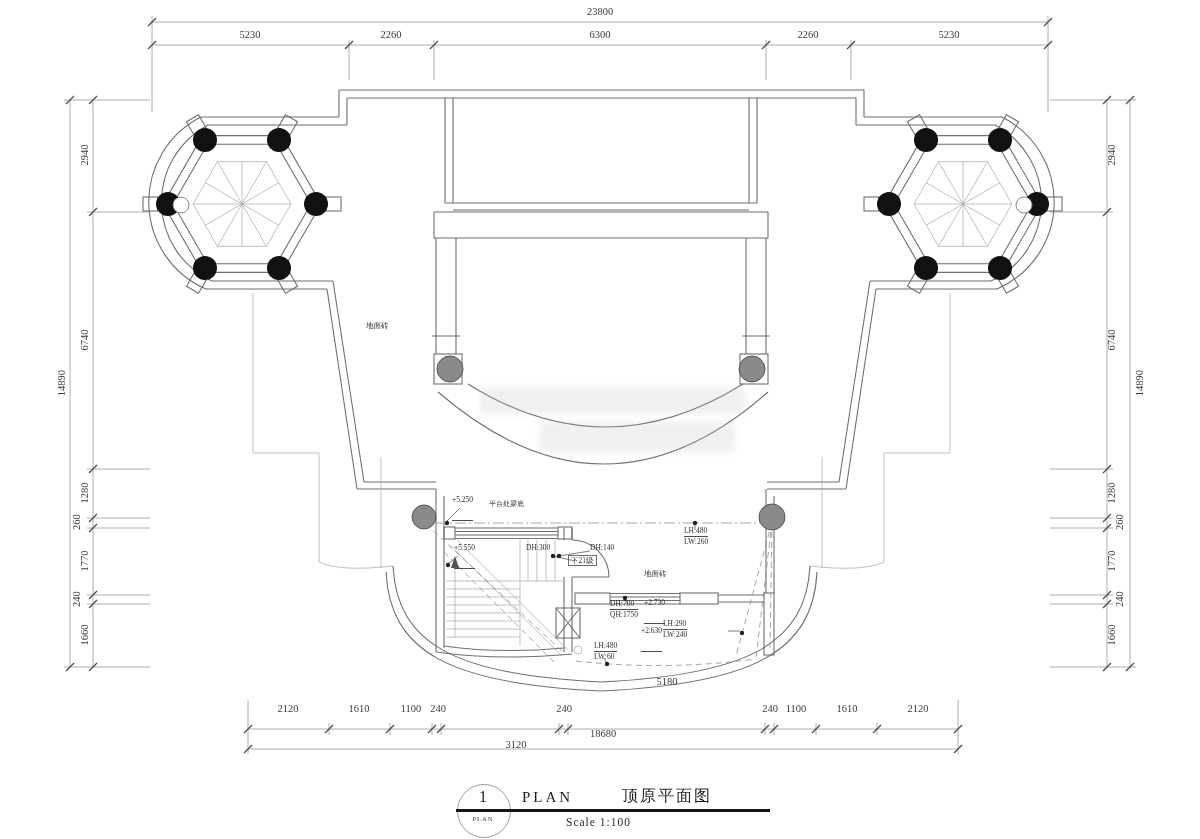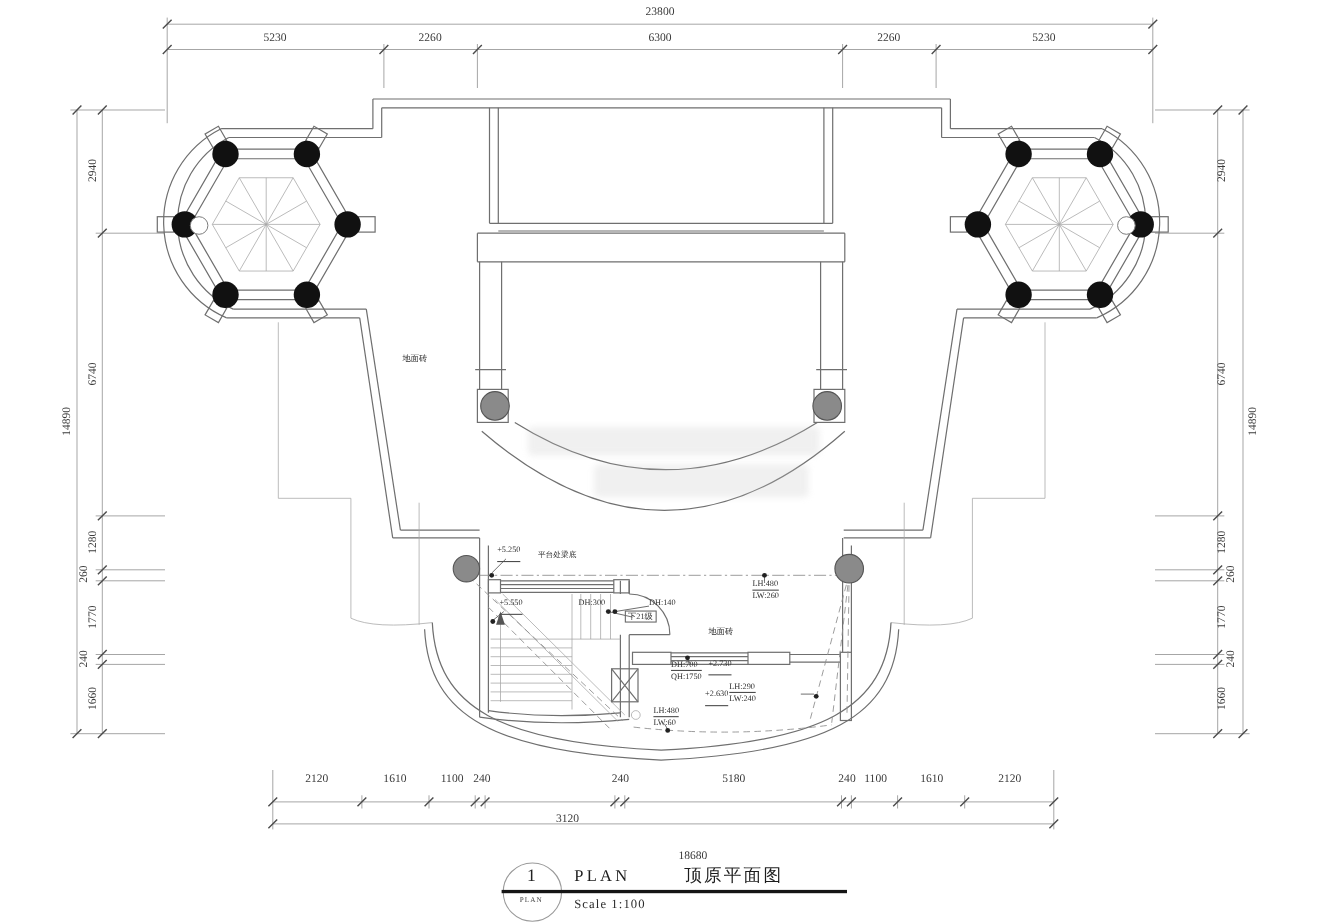--- a/index.html
+++ b/index.html
@@ -11,34 +11,34 @@
   .t{stroke:#a6a6a6;stroke-width:.7;fill:none;}
   .dim{stroke:#9a9a9a;stroke-width:.8;fill:none;}
   .tick{stroke:#4c4c4c;stroke-width:1.3;fill:none;}
   .dash{stroke:#8f8f8f;stroke-width:.8;fill:none;stroke-dasharray:6 4;}
   .dashdot{stroke:#8f8f8f;stroke-width:.8;fill:none;stroke-dasharray:11 3 2 3;}
   .ldr{stroke:#5a5a5a;stroke-width:.8;fill:none;}
   
   .dimlbl{position:absolute;font-size:10.5px;line-height:12px;color:#3b3b3b;text-align:center;white-space:nowrap;}
   .rot{transform:rotate(-90deg);}
   .ann{position:absolute;font-size:7.5px;line-height:9px;color:#2f2f2f;white-space:nowrap;}
-  .lvl{border-bottom:.8px solid #4c4c4c;padding-bottom:6px;text-align:center;}
+  .lvl{border-bottom:.8px solid #4c4c4c;padding-bottom:16px;text-align:center;}
   .boxed{border:.8px solid #6a6a6a;padding:0 2px;}
   .stk{position:absolute;font-size:7.5px;line-height:10px;color:#2f2f2f;white-space:nowrap;}
   .stk .r2{border-top:.8px solid #4c4c4c;}
   
   .wm{position:absolute;background:#c4c4c4;opacity:.25;filter:blur(3px);border-radius:4px;}
   
   .tb-line{position:absolute;background:#151515;}
   .tb-circle{position:absolute;border:1px solid #9a9a9a;border-radius:50%;}
   .tb-num{position:absolute;font-size:16px;text-align:center;color:#222;}
   .tb-sub{position:absolute;font-size:6.5px;letter-spacing:1px;text-align:center;color:#444;}
   .tb-en{position:absolute;font-size:15px;letter-spacing:3px;color:#1d1d1d;}
   .tb-cn{position:absolute;font-size:16px;letter-spacing:2px;color:#1d1d1d;}
-  .tb-scale{position:absolute;font-size:11.5px;letter-spacing:1px;color:#2a2a2a;}
+  .tb-scale{position:absolute;font-size:11.5px;letter-spacing:1px;color:#2a2a2a;margin-left:44px;}
 </style>
 </head>
 <body>
 
 <div id="stage">
 
   <svg width="1200" height="839" viewBox="0 0 1200 839">
 
     <g>
 
@@ -219,26 +219,26 @@
   <span class="dimlbl" style="left:560px;top:29px;width:80px;">6300</span>
   <span class="dimlbl" style="left:768px;top:29px;width:80px;">2260</span>
   <span class="dimlbl" style="left:909px;top:29px;width:80px;">5230</span>
 
   <span class="dimlbl" style="left:248px;top:703px;width:80px;">2120</span>
   <span class="dimlbl" style="left:319px;top:703px;width:80px;">1610</span>
   <span class="dimlbl" style="left:371px;top:703px;width:80px;">1100</span>
   <span class="dimlbl" style="left:398px;top:703px;width:80px;">240</span>
   <span class="dimlbl" style="left:476px;top:703px;width:80px;margin-top:36px;">3120</span>
   <span class="dimlbl" style="left:524px;top:703px;width:80px;">240</span>
-  <span class="dimlbl" style="left:627px;top:703px;width:80px;">5180</span>
+  <span class="dimlbl" style="left:627px;top:676px;width:80px;">5180</span>
   <span class="dimlbl" style="left:730px;top:703px;width:80px;">240</span>
   <span class="dimlbl" style="left:756px;top:703px;width:80px;">1100</span>
   <span class="dimlbl" style="left:807px;top:703px;width:80px;">1610</span>
   <span class="dimlbl" style="left:878px;top:703px;width:80px;">2120</span>
-  <span class="dimlbl" style="left:563px;top:773px;width:80px;text-align:right;">18680</span>
+  <span class="dimlbl" style="left:563px;top:728px;width:80px;">18680</span>
 
   <span class="dimlbl rot" style="left:32px;top:377px;width:60px;">14890</span>
   <span class="dimlbl rot" style="left:55px;top:149px;width:60px;">2940</span>
   <span class="dimlbl rot" style="left:55px;top:334px;width:60px;">6740</span>
   <span class="dimlbl rot" style="left:55px;top:487px;width:60px;">1280</span>
   <span class="dimlbl rot" style="left:47px;top:516px;width:60px;">260</span>
   <span class="dimlbl rot" style="left:55px;top:555px;width:60px;">1770</span>
   <span class="dimlbl rot" style="left:47px;top:593px;width:60px;">240</span>
   <span class="dimlbl rot" style="left:55px;top:629px;width:60px;">1660</span>
 

